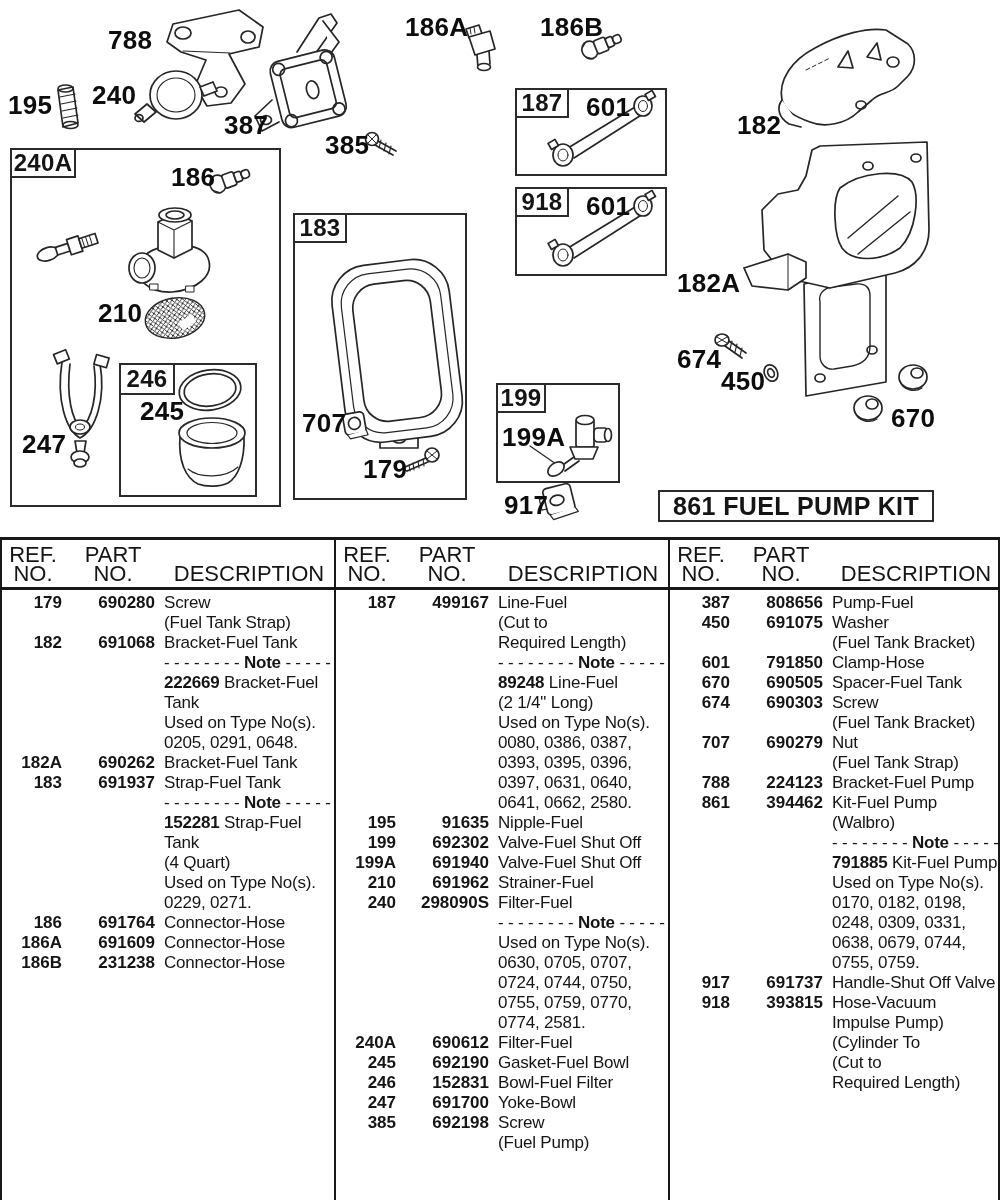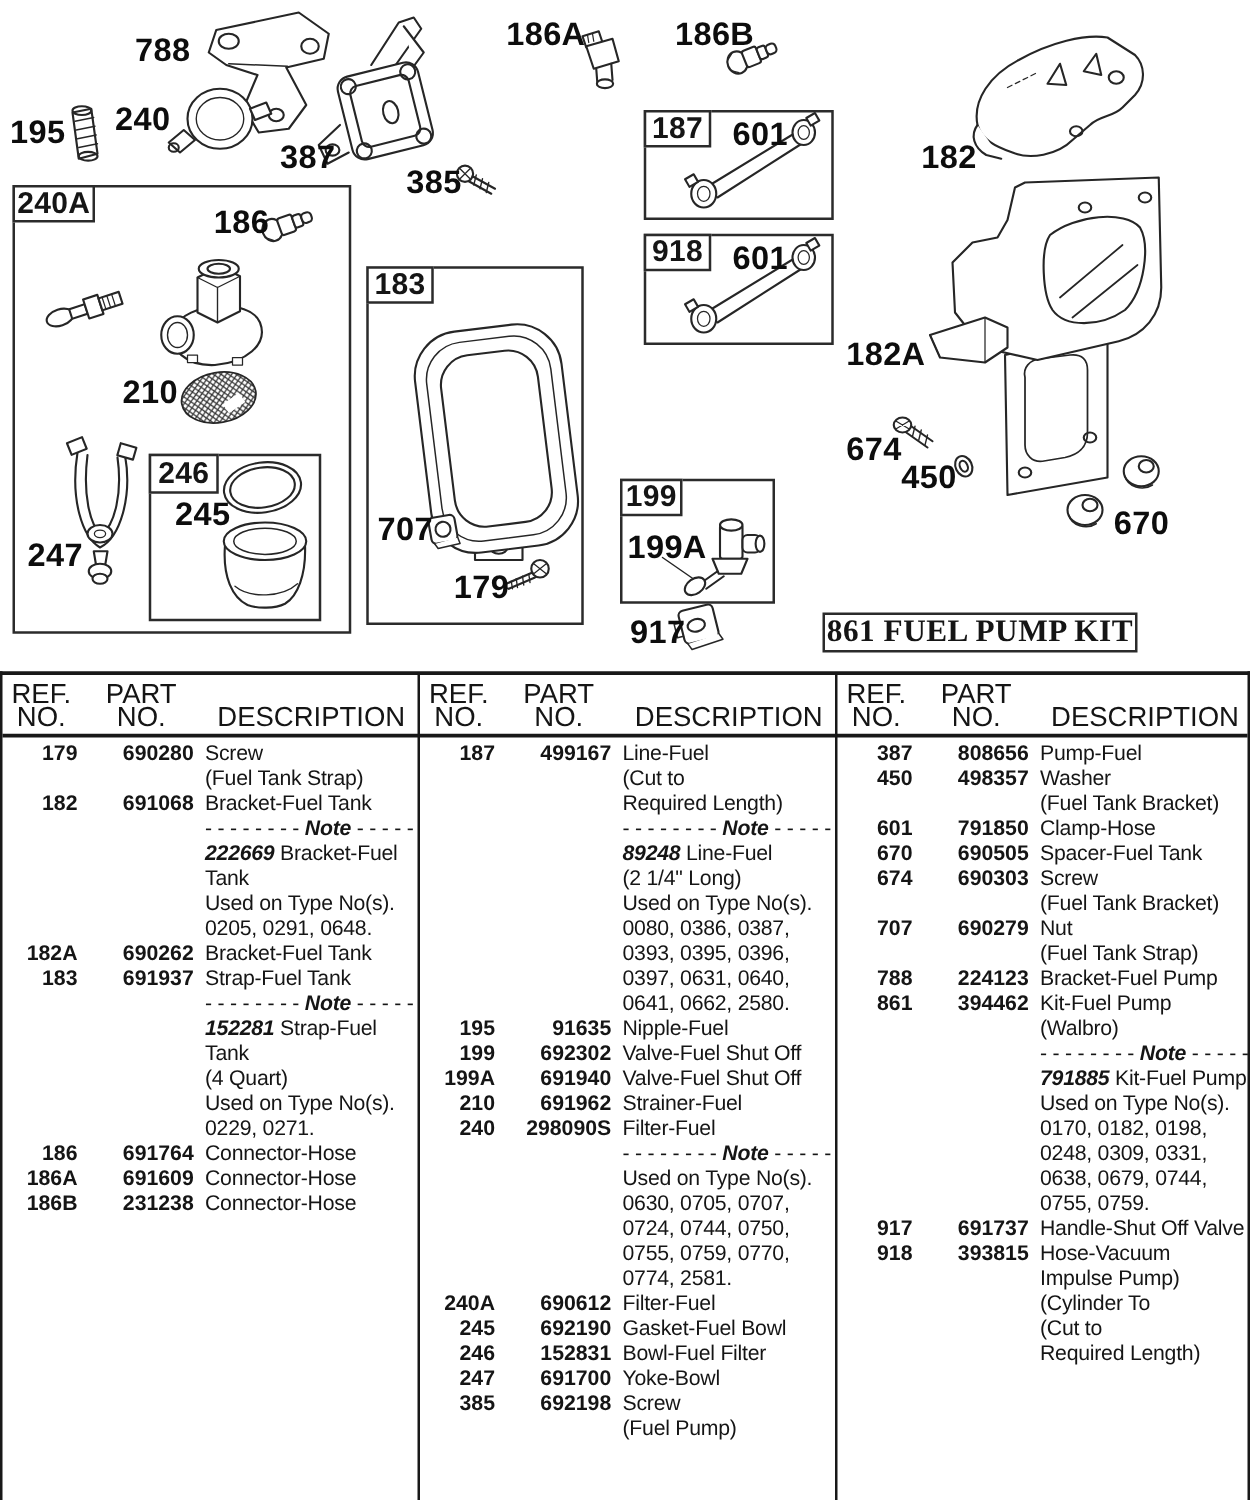--- a/index.html
+++ b/index.html
@@ -5,41 +5,41 @@
   html,body{margin:0;padding:0;background:#ffffff;}
   .page{position:relative;width:1000px;height:1200px;background:#ffffff;overflow:hidden;
         font-family:"Liberation Sans", sans-serif;color:#151515;}
   
   .diagram{position:absolute;left:0;top:0;width:1000px;height:537px;}
   svg.art{position:absolute;left:0;top:0;}
   .plabel{position:absolute;font-weight:700;font-size:26px;line-height:1;letter-spacing:.3px;color:#0d0d0d;white-space:nowrap;}
   .gbox{position:absolute;border:2px solid #2b2b2b;background:transparent;}
   .blabel{position:absolute;border:2px solid #2b2b2b;background:#ffffff;font-weight:700;font-size:24px;
           display:flex;align-items:center;justify-content:center;letter-spacing:.3px;box-sizing:border-box;}
-  .banner{position:absolute;left:658px;top:490px;width:252px;height:32px;border:2px solid #2b2b2b;background:#fff;
+  .banner{position:absolute;left:658px;top:490px;width:276px;height:32px;border:2px solid #2b2b2b;background:#fff;
           font-weight:700;font-size:25px;display:flex;align-items:center;justify-content:center;
-          letter-spacing:.4px;box-sizing:border-box;white-space:nowrap;font-family:Liberation Serif, serif;}
+          letter-spacing:.4px;box-sizing:border-box;white-space:nowrap;}
   
   .ptable{position:absolute;left:0;top:537px;width:1000px;height:663px;box-sizing:border-box;
           border-top:3px solid #181818;border-left:2px solid #181818;border-right:2px solid #181818;
           font-size:17px;}
   .hrule{position:absolute;left:0;top:47px;width:100%;height:0;border-top:3px solid #181818;}
   .tcol{position:absolute;top:0;height:663px;box-sizing:border-box;}
   .tcol.c0{left:0;width:332px;}
   .tcol.c1{left:332px;width:334px;border-left:2px solid #181818;}
   .tcol.c2{left:666px;width:332px;border-left:2px solid #181818;}
   .chead{position:absolute;top:5px;left:0;right:0;display:grid;grid-template-columns:58px 84px 1fr;
          column-gap:9px;padding-left:2px;font-size:22px;line-height:19px;text-align:center;}
   .chead .cell{white-space:nowrap;}
   .rows{position:absolute;top:53px;left:0;right:0;}
   .trow{display:grid;grid-template-columns:58px 84px 1fr;column-gap:9px;padding-left:2px;
         line-height:20px;height:20px;white-space:nowrap;}
   .tref,.tpart{text-align:right;font-weight:700;}
   .tdesc{text-align:left;letter-spacing:-0.2px;}
-  .tdesc b{font-weight:700;font-style:italic;}
+  .tdesc b{font-weight:700;}
 </style>
 </head>
 <body>
 
 <div class="page">
 
   <div class="diagram">
     <svg class="art" width="1000" height="537" viewBox="0 0 1000 537" fill="none" stroke="#262626" stroke-width="1.7" stroke-linejoin="round" stroke-linecap="round">
       <defs>
         <pattern id="mesh" width="5" height="5" patternUnits="userSpaceOnUse">
@@ -585,21 +585,21 @@
         <div class="cell"><br><span>DESCRIPTION</span></div>
       </div>
       <div class="rows">
           <div class="trow">
             <span class="tref">387</span>
             <span class="tpart">808656</span>
             <span class="tdesc">Pump-Fuel</span>
           </div>
           <div class="trow">
             <span class="tref">450</span>
-            <span class="tpart">498357</span>
+            <span class="tpart">691075</span>
             <span class="tdesc">Washer</span>
           </div>
           <div class="trow">
             <span class="tref"></span>
             <span class="tpart"></span>
             <span class="tdesc">(Fuel Tank Bracket)</span>
           </div>
           <div class="trow">
             <span class="tref">601</span>
             <span class="tpart">791850</span>

